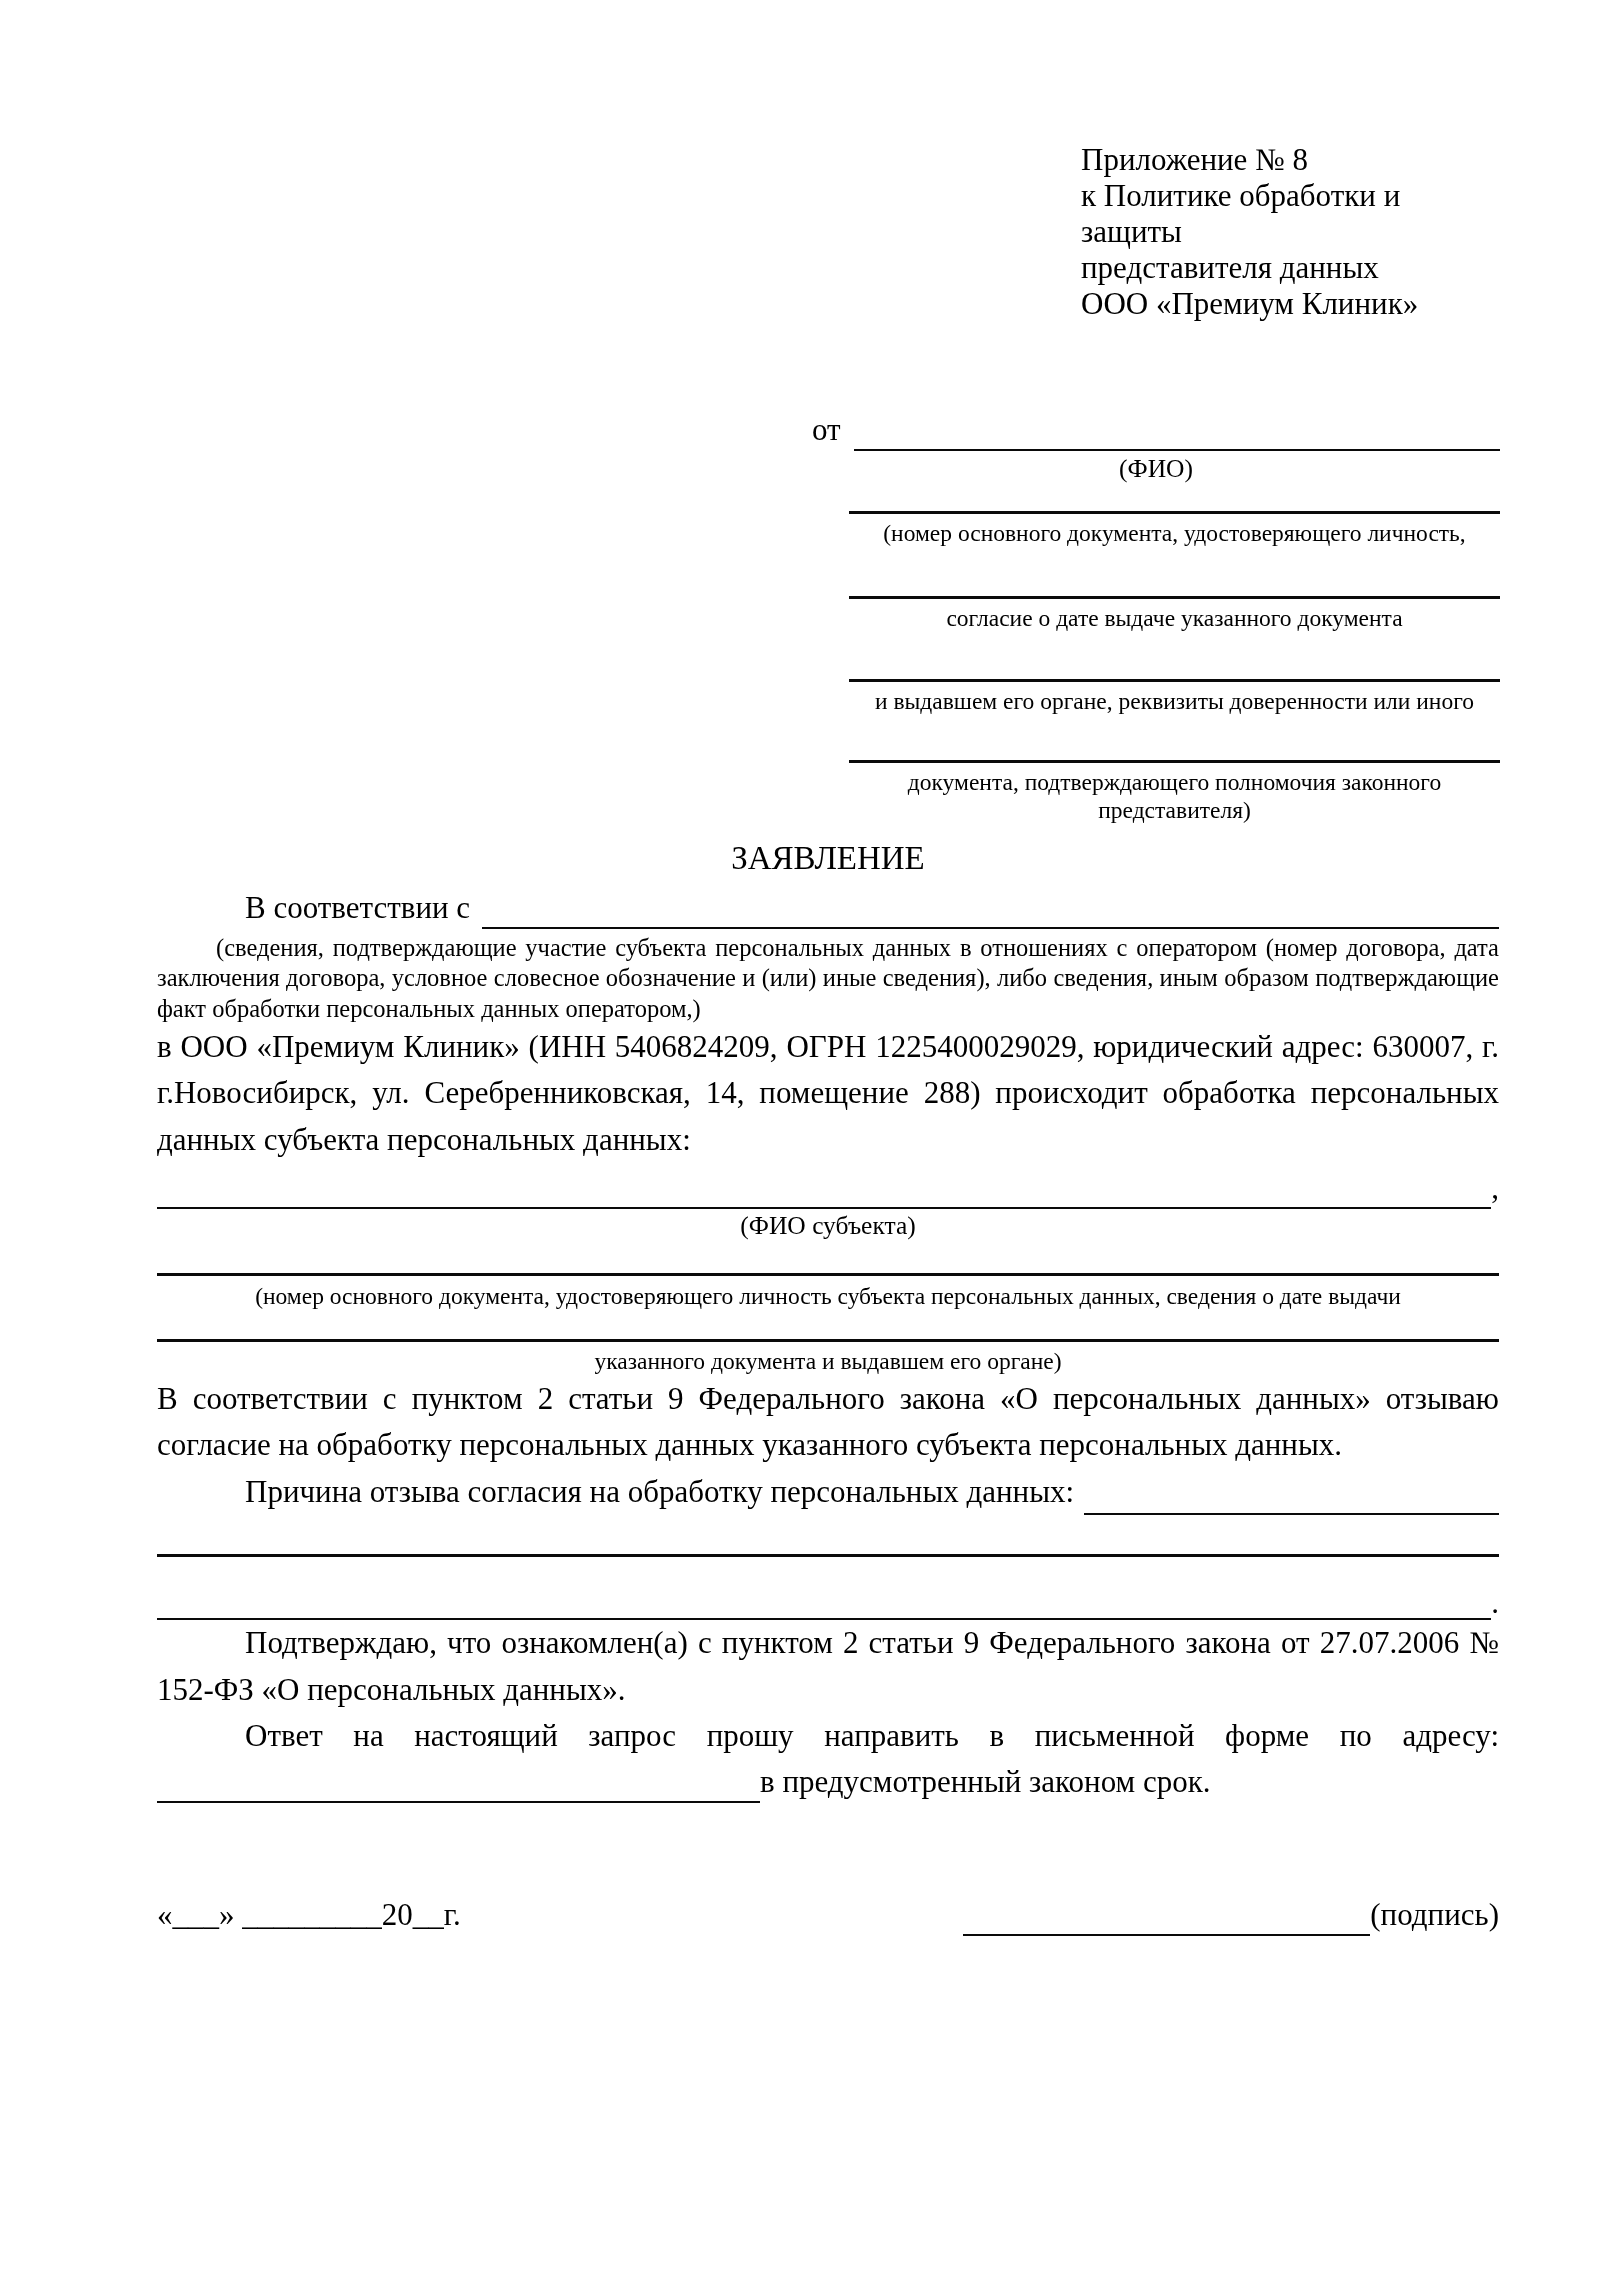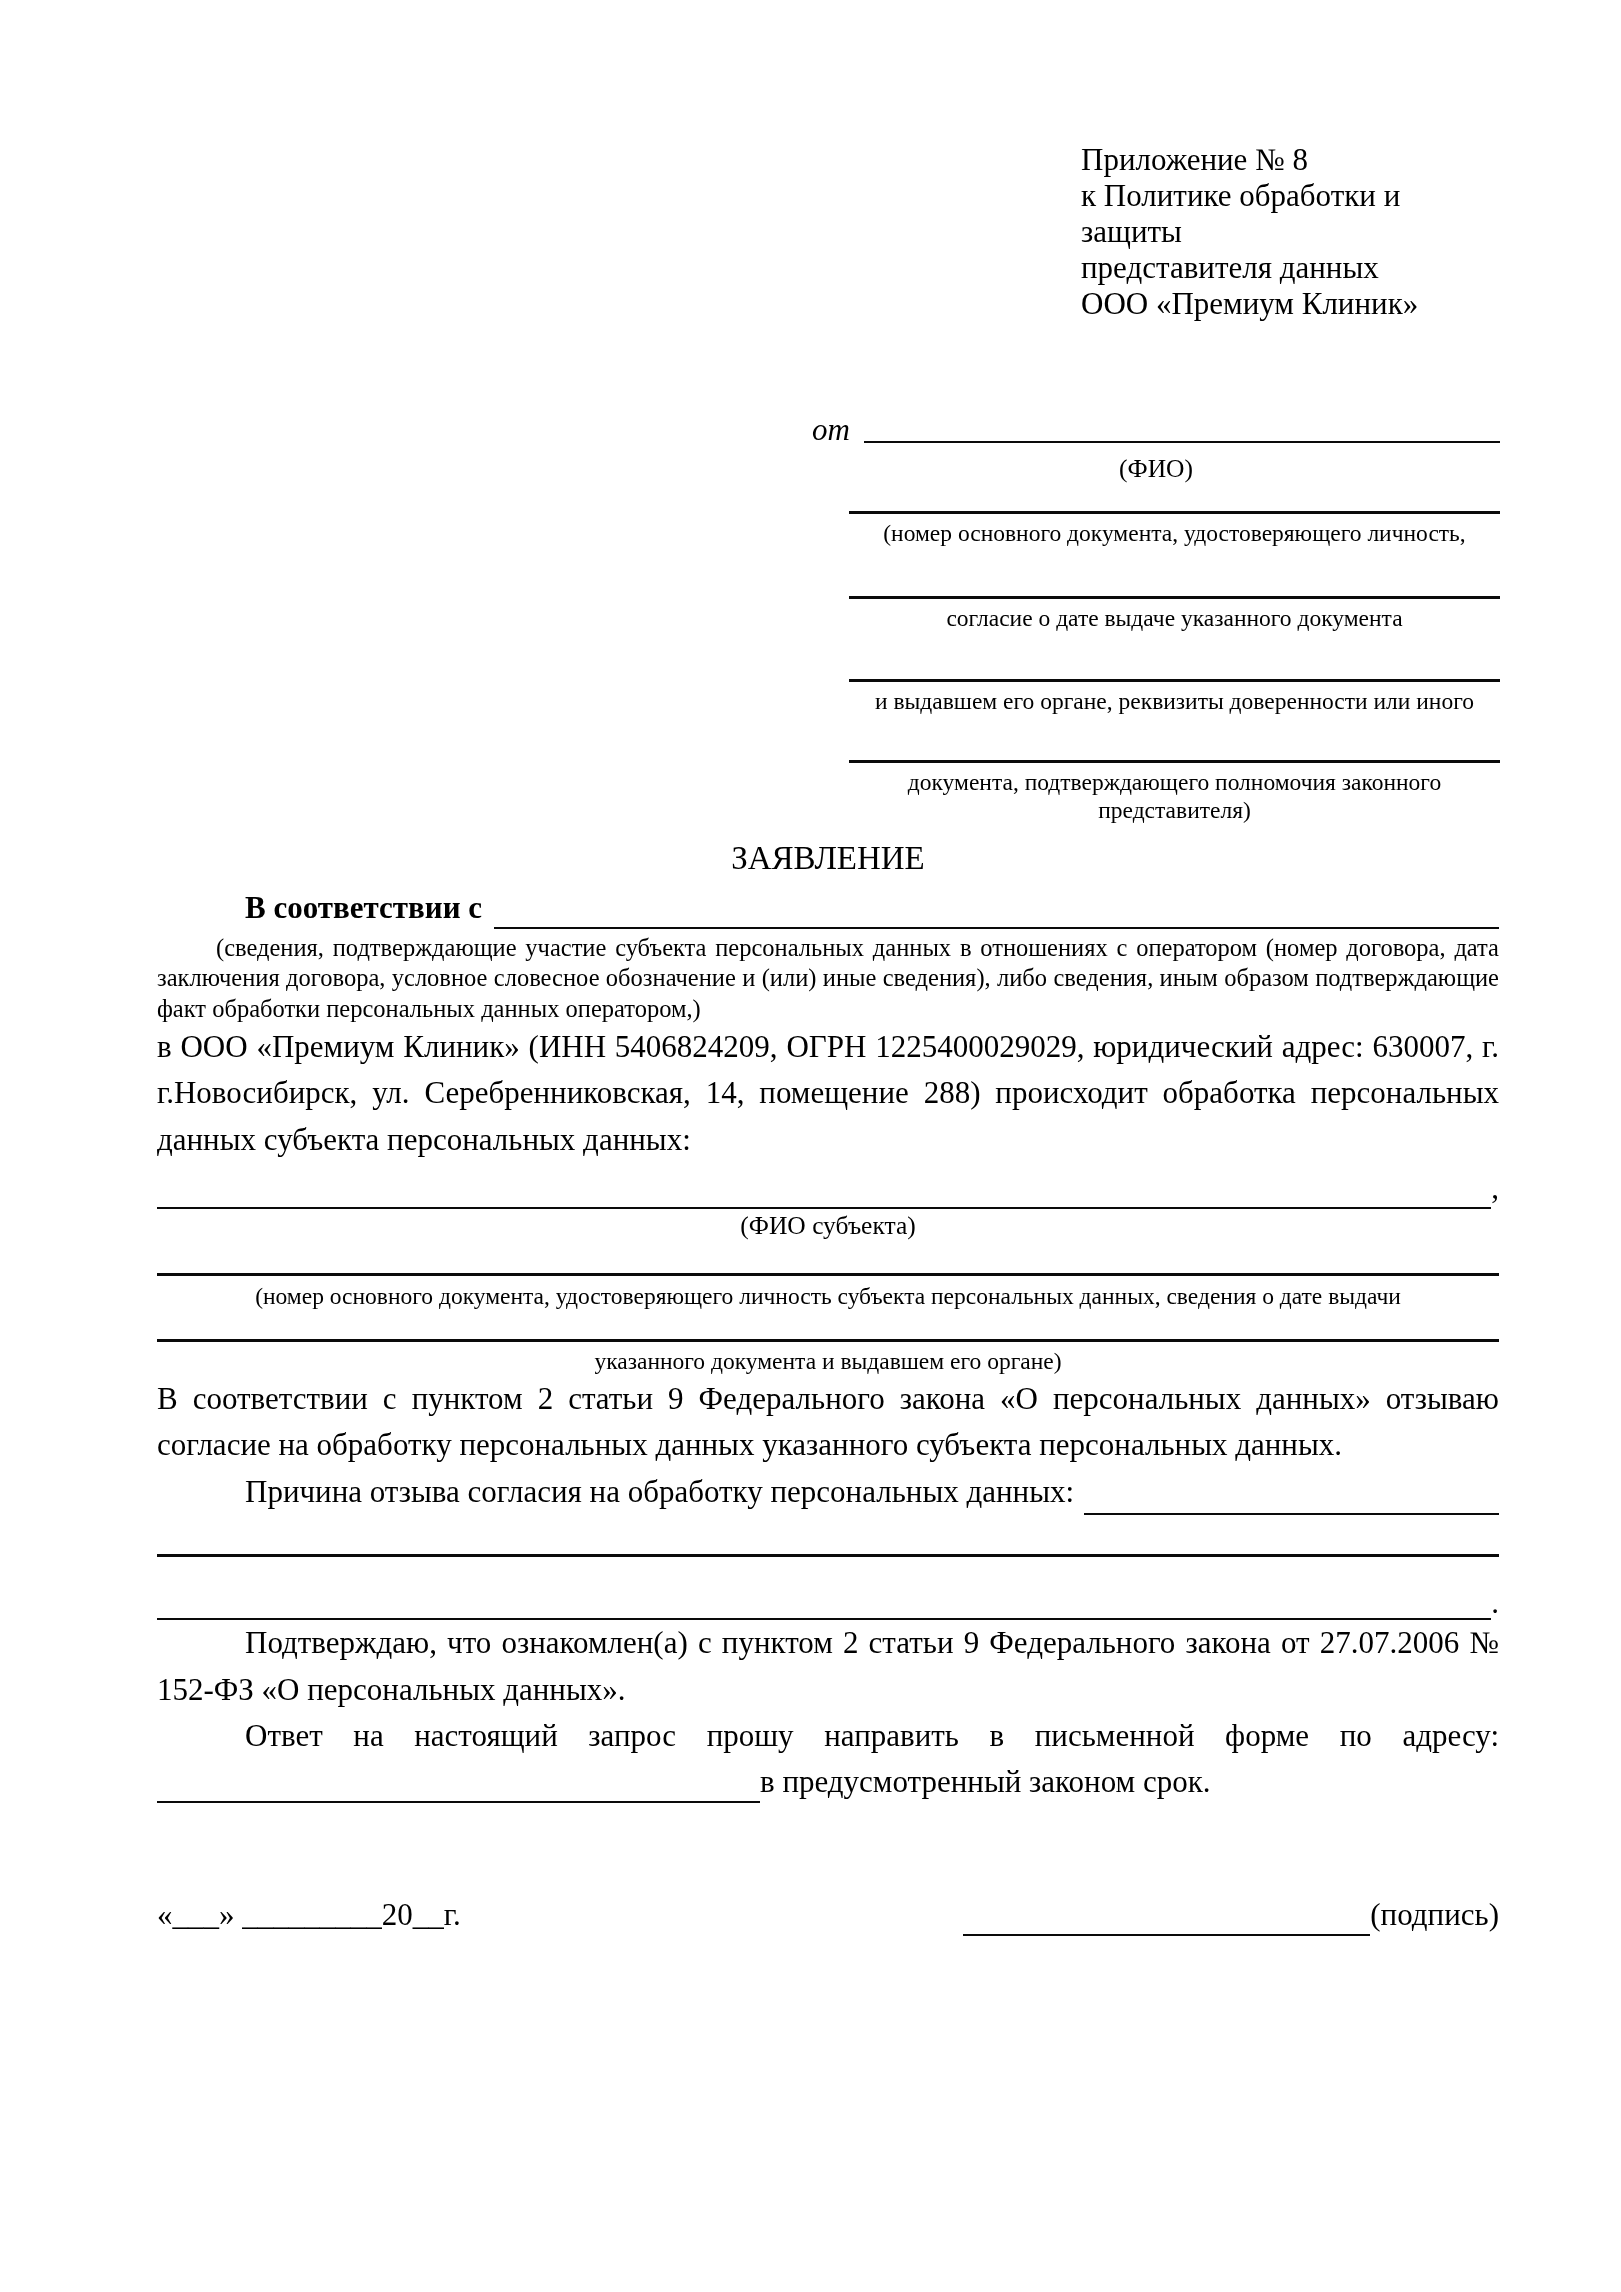--- a/index.html
+++ b/index.html
@@ -32,21 +32,21 @@
     font-size: 36px;
     line-height: 1.3;
   }
   
   .addressee {
     margin-top: 86px;
     margin-left: 655px;
     width: 688px;
   }
   .addressee-to { line-height: 1.45; }
-  .from-row { display: flex; align-items: flex-start; line-height: 1.4; font-style: italic; }
+  .from-row { display: flex; align-items: flex-end; line-height: 1.4; }
   .from-label { flex: 0 0 auto; padding-right: 13.7px; }
   .fill { border-bottom: 2.9px solid #0a0a0a; }
   .fill.grow { flex: 1 1 auto; height: 33px; }
   .caption-sm {
     font-size: 23.5px;
     line-height: 1.2;
     text-align: center;
   }
   .fio-caption { margin-top: 2.9px; font-size: 25.5px; }
   .field-group { margin-left: 37px; }
@@ -61,21 +61,21 @@
     margin-top: 9.8px;
     text-align: center;
     font-size: 33px;
   }
   .according-row {
     display: flex;
     align-items: flex-end;
     margin-top: 2px;
     line-height: 1.4;
   }
-  .according-prefix { flex: 0 0 auto; padding-left: 88px; padding-right: 11.8px; font-weight: bold; }
+  .according-prefix { flex: 0 0 auto; padding-left: 88px; padding-right: 11.8px; }
   .according-caption {
     margin: 3.9px 0 0 0;
     font-size: 24.5px;
     line-height: 1.24;
     text-align: justify;
     text-indent: 59px;
   }
   p.body-par {
     margin: 0;
     text-align: justify;

